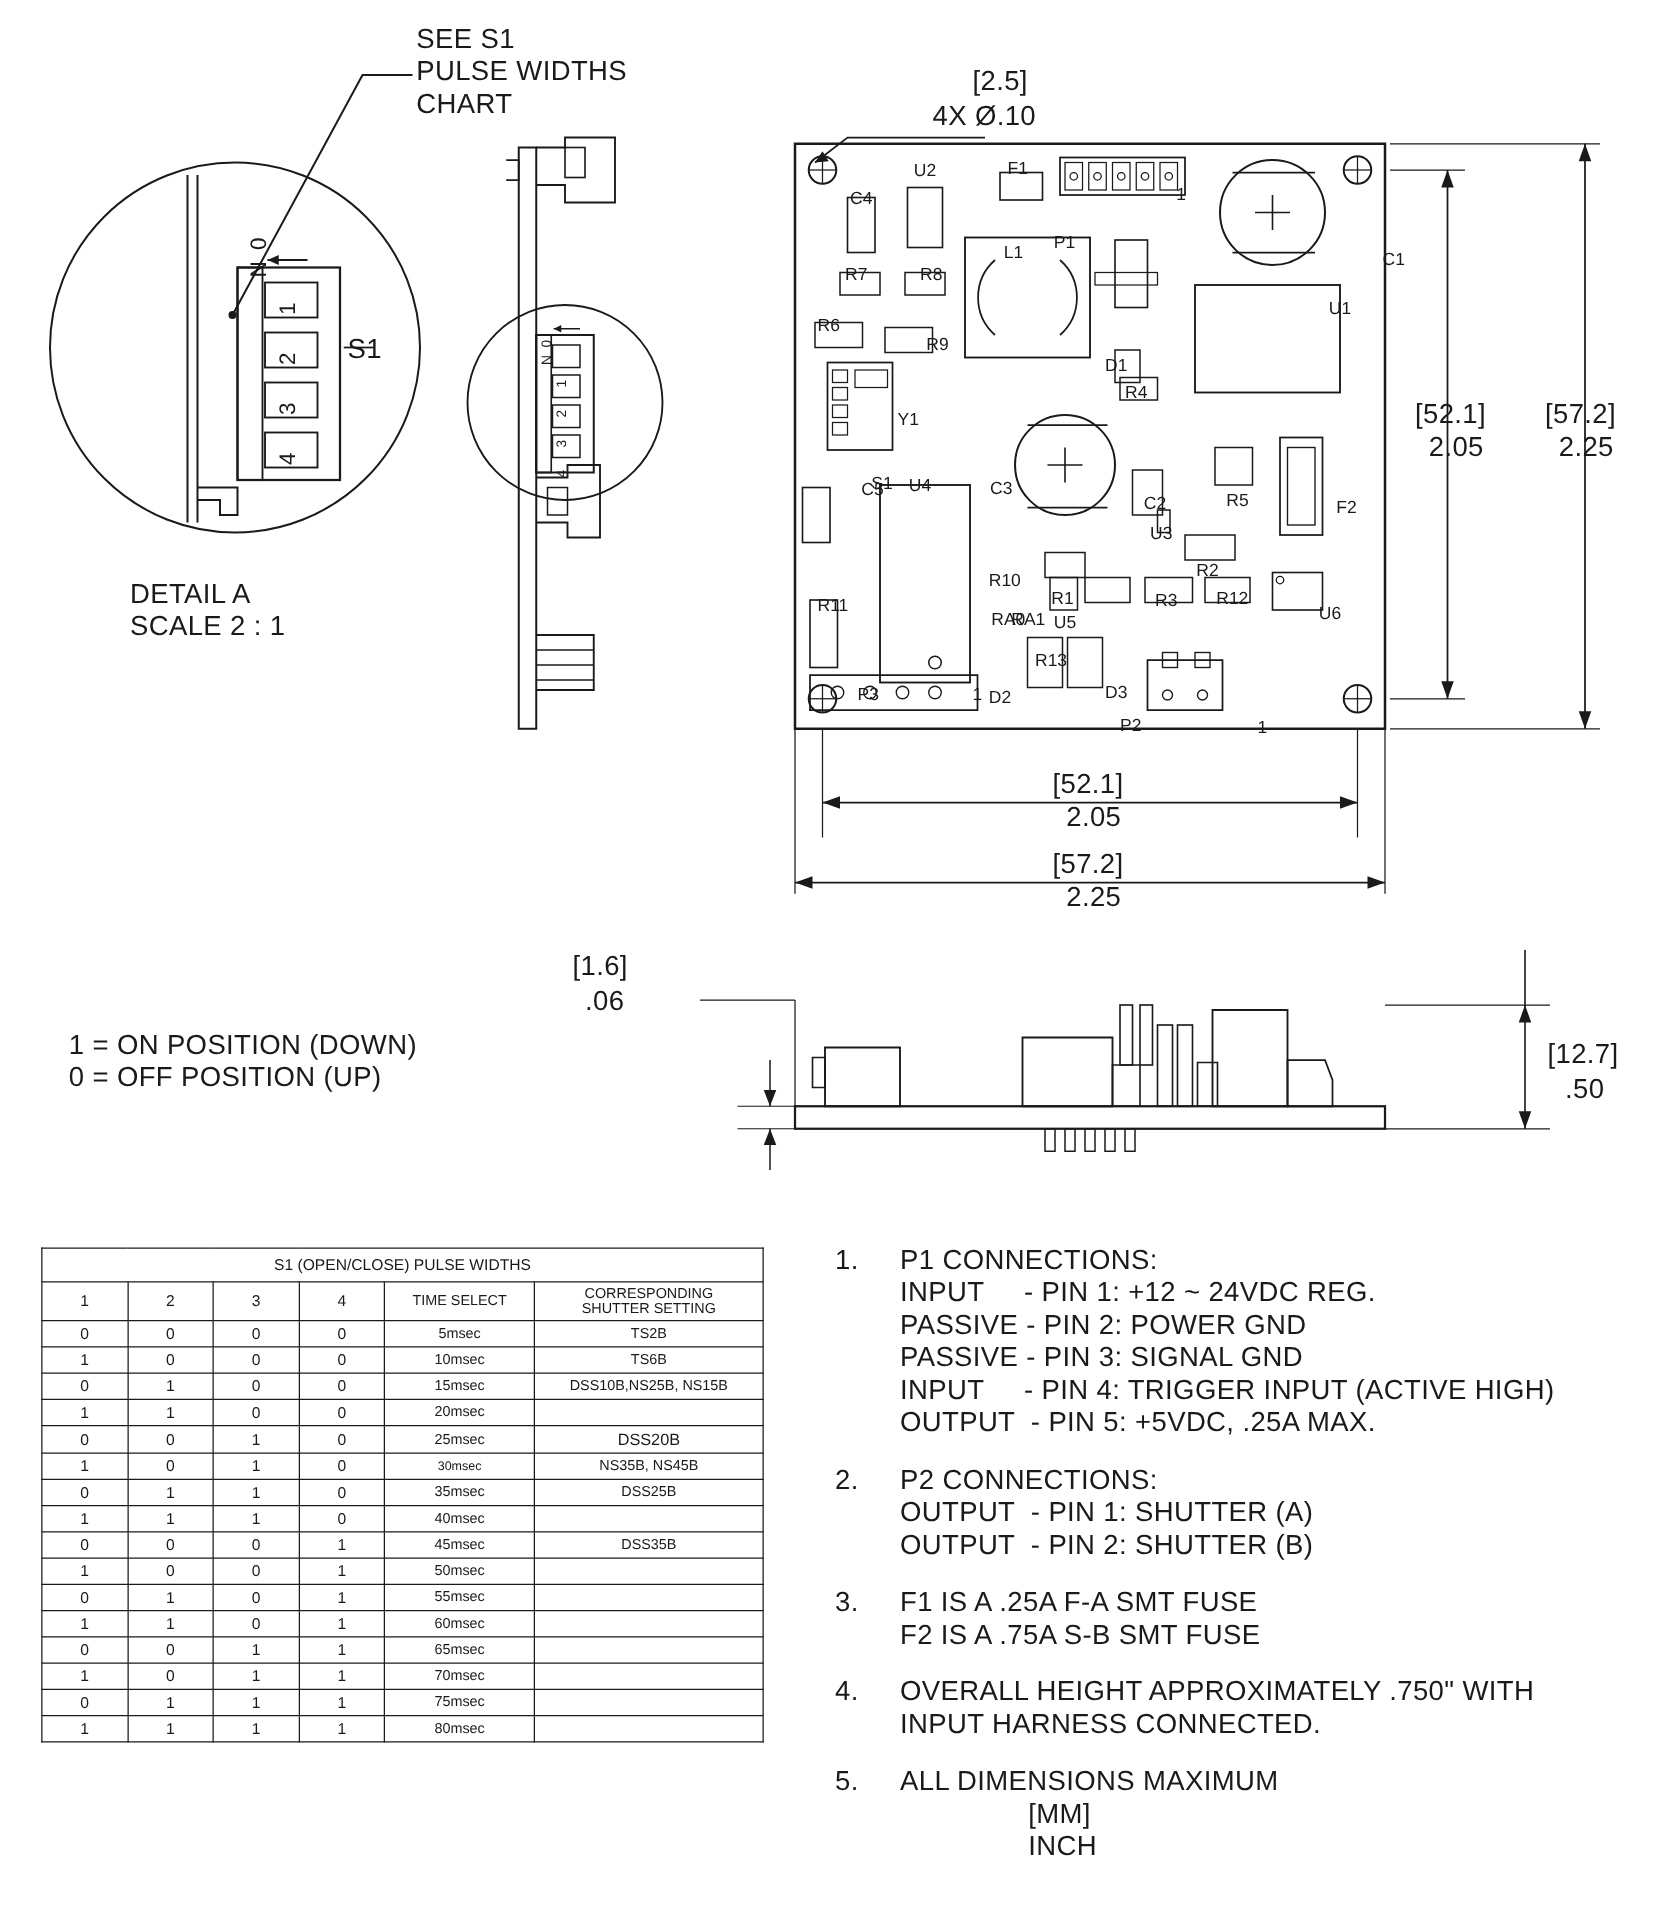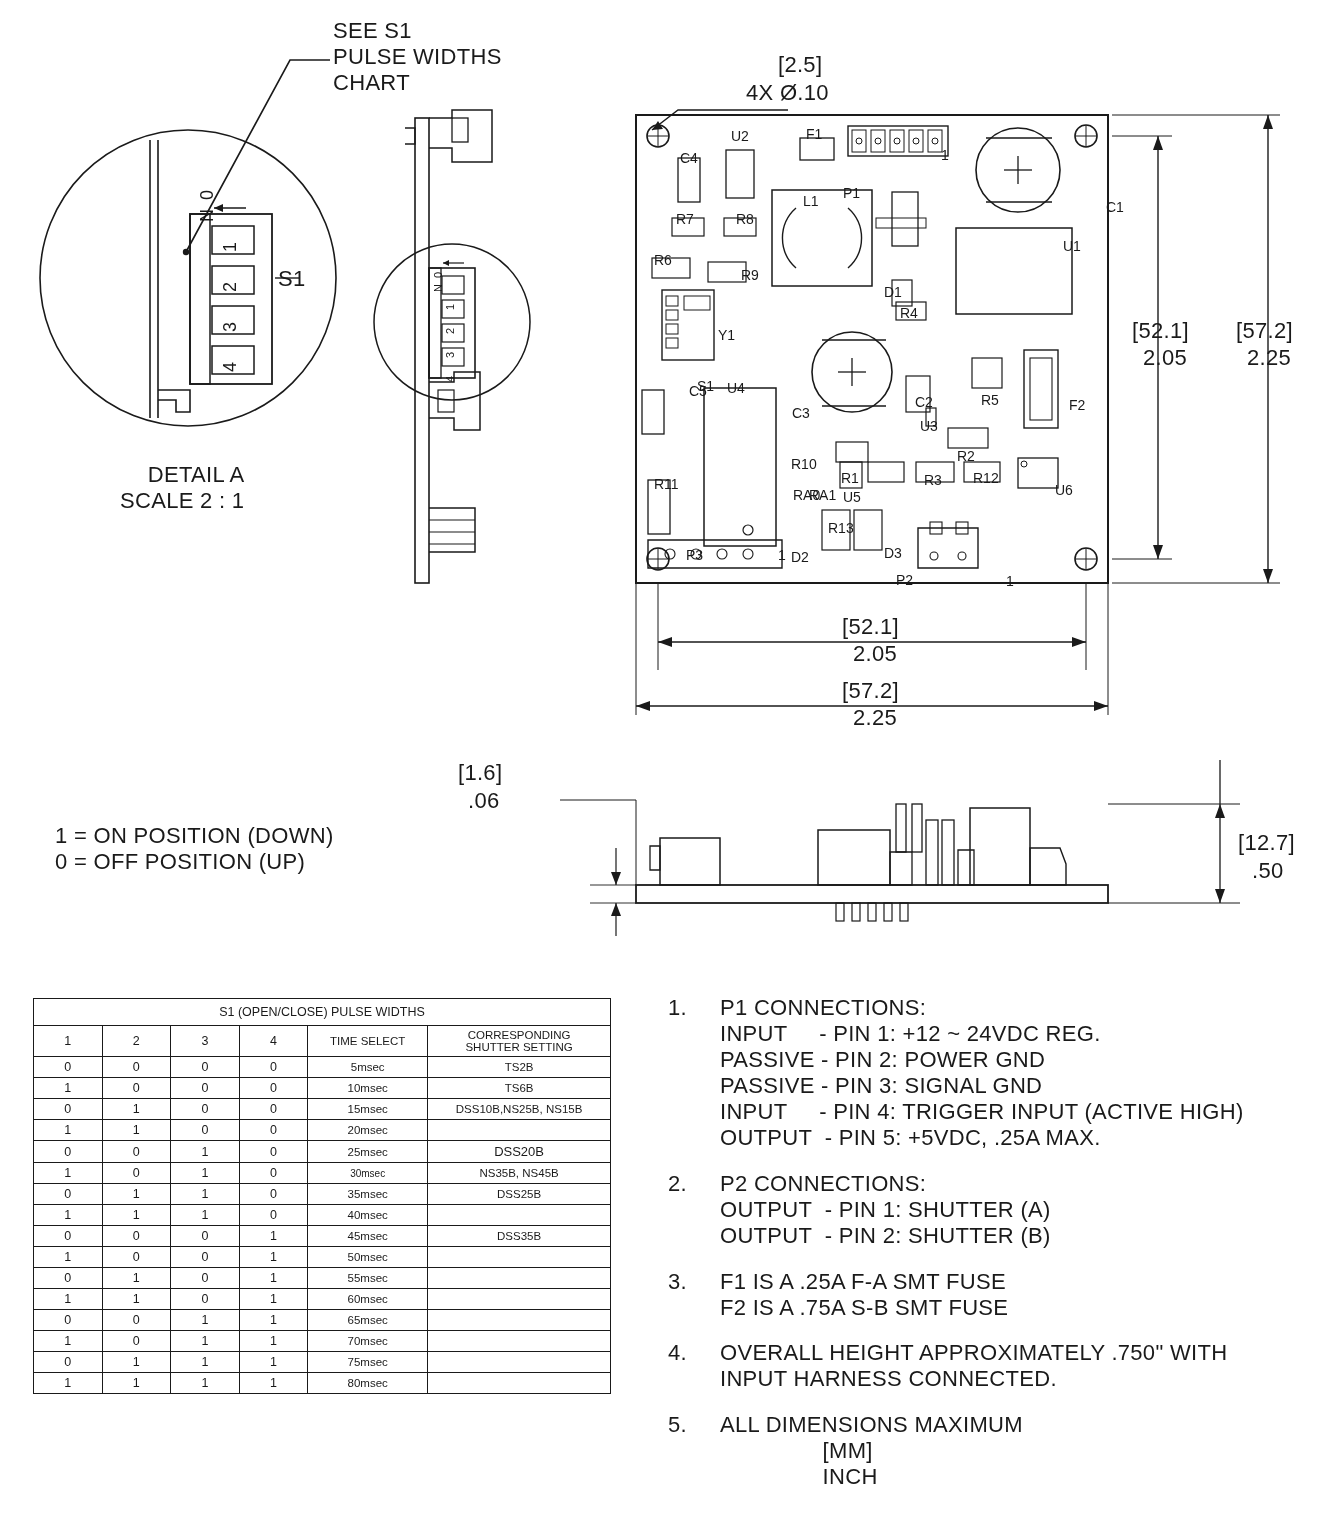--- a/index.html
+++ b/index.html
@@ -58,21 +58,21 @@
 CHART</div>
 <div class="abs txt" style="left:278px;top:266px;">S1</div>
 
 <div class="abs txt-m" style="left:196px;top:200px;transform:rotate(-90deg);transform-origin:left top;">0</div>
 <div class="abs txt-m" style="left:196px;top:222px;transform:rotate(-90deg);transform-origin:left top;">N</div>
 <div class="abs txt-m" style="left:219px;top:252px;transform:rotate(-90deg);transform-origin:left top;">1</div>
 <div class="abs txt-m" style="left:219px;top:292px;transform:rotate(-90deg);transform-origin:left top;">2</div>
 <div class="abs txt-m" style="left:219px;top:332px;transform:rotate(-90deg);transform-origin:left top;">3</div>
 <div class="abs txt-m" style="left:219px;top:372px;transform:rotate(-90deg);transform-origin:left top;">4</div>
 
-<div class="abs txt" style="left:120px;top:462px;text-align:right;">DETAIL A
+<div class="abs txt" style="left:104px;top:462px;text-align:left;">DETAIL A
 SCALE 2 : 1</div>
 
 <div class="abs txt" style="left:55px;top:823px;">1 = ON POSITION (DOWN)
 0 = OFF POSITION (UP)</div>
 
 <div class="abs" style="left:380px;top:100px;width:170px;height:500px;">
   <svg width="170" height="500" viewBox="0 0 170 500">
 
     <rect class="ln" x="35" y="18" width="14" height="465" stroke-width="1.6"></rect>
 
@@ -486,21 +486,21 @@
 <div class="abs txt-s" style="left: 736px; top: 211px;">R8</div>
 <div class="abs txt-s" style="left: 654px; top: 252px;">R6</div>
 <div class="abs txt-s" style="left: 741px; top: 267px;">R9</div>
 <div class="abs txt-s" style="left: 1063px; top: 238px;">U1</div>
 <div class="abs txt-s" style="left: 884px; top: 284px;">D1</div>
 <div class="abs txt-s" style="left: 900px; top: 305px;">R4</div>
 <div class="abs txt-s" style="left: 718px; top: 327px;">Y1</div>
 <div class="abs txt-s" style="left: 645px; top: 383px; margin-left: 44px;">C5</div>
 <div class="abs txt-s" style="left: 697px; top: 378px;">S1</div>
 <div class="abs txt-s" style="left: 727px; top: 380px;">U4</div>
-<div class="abs txt-s" style="left: 792px; top: 405px;">C3</div>
+<div class="abs txt-s" style="left: 792px; top: 382px;">C3</div>
 <div class="abs txt-s" style="left: 915px; top: 394px;">C2</div>
 <div class="abs txt-s" style="left: 920px; top: 418px;">U3</div>
 <div class="abs txt-s" style="left: 981px; top: 392px;">R5</div>
 <div class="abs txt-s" style="left: 1069px; top: 397px;">F2</div>
 <div class="abs txt-s" style="left: 957px; top: 448px;">R2</div>
 <div class="abs txt-s" style="left: 791px; top: 456px; text-align: center;">R10</div>
 <div class="abs txt-s" style="left: 654px; top: 476px;">R11</div>
 <div class="abs txt-s" style="left: 841px; top: 470px;">R1</div>
 <div class="abs txt-s" style="left: 924px; top: 472px;">R3</div>
 <div class="abs txt-s" style="left: 973px; top: 470px;">R12</div>

